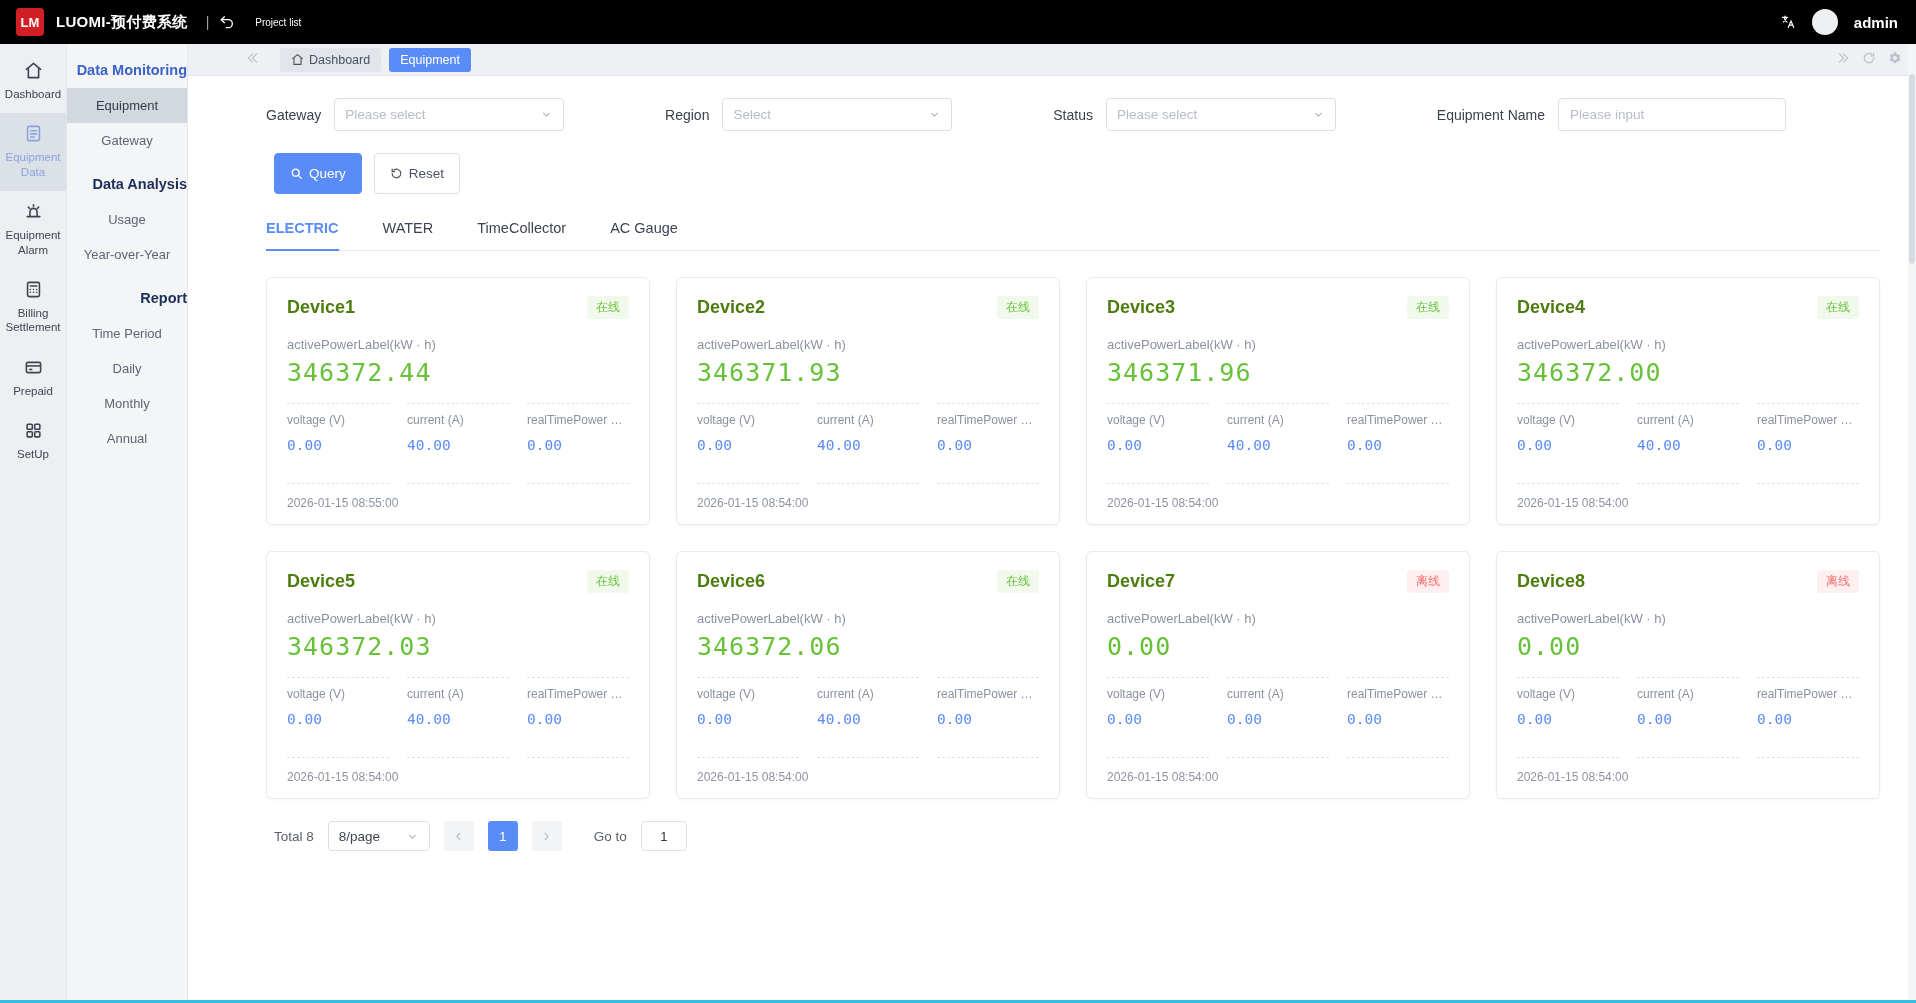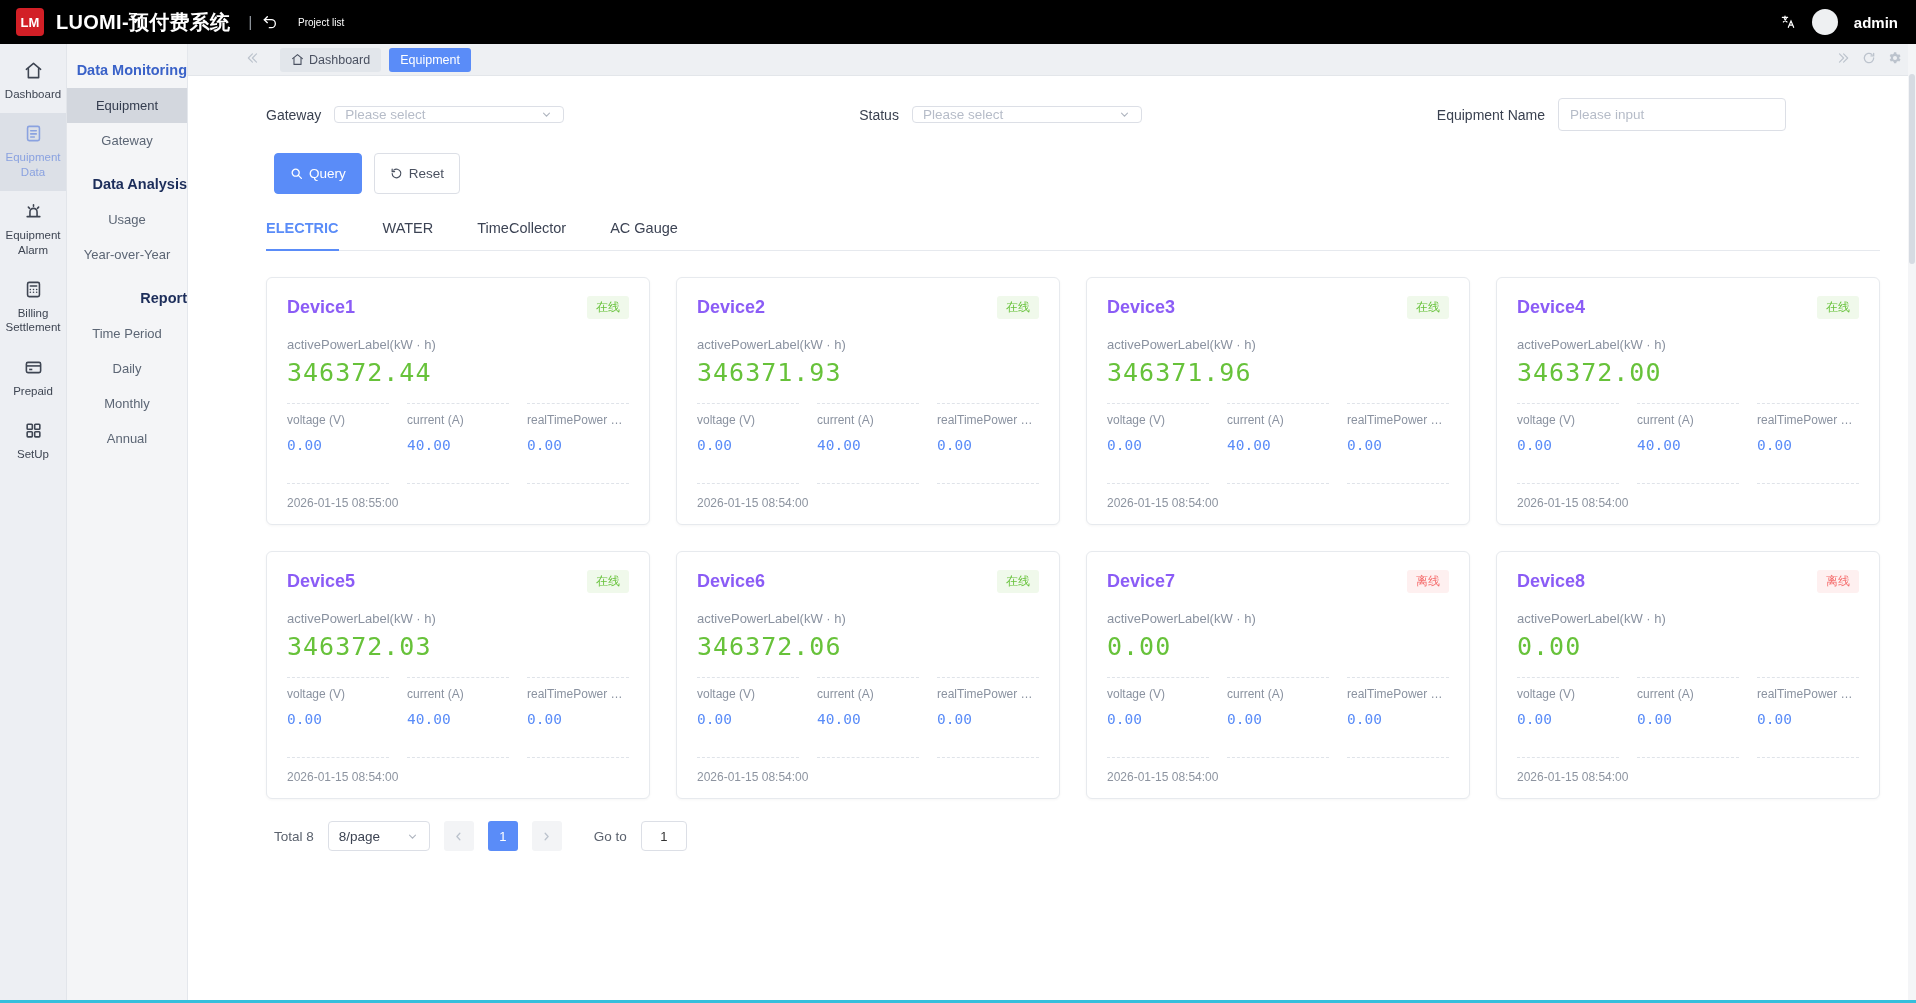--- a/index.html
+++ b/index.html
@@ -3,21 +3,21 @@
 <meta charset="utf-8">
 <style>
   * { box-sizing: border-box; margin: 0; padding: 0; }
   html, body { width: 1916px; height: 1003px; overflow: hidden; }
   body { font-family: "Liberation Sans", sans-serif; background: #fff; color: #303133; }
   .app { width: 1916px; height: 1003px; display: flex; flex-direction: column; }
 
   
   .topbar { height: 44px; background: var(--topbar-bg, #000); display: flex; align-items: center; padding: 0 18px 0 16px; color: #fff; flex: 0 0 auto; }
   .logo { width: 28px; height: 28px; background: var(--logo-red, #d21f26); border-radius: 4px; display: grid; place-items: center; font-size: 13px; font-weight: bold; color: #fff; }
-  .app-title { font-size: 20px; font-weight: bold; margin-left: 12px; letter-spacing: .3px; }
+  .app-title { font-size: 15px; font-weight: bold; margin-left: 12px; letter-spacing: .3px; }
   .tb-sep { color: #9aa0a8; margin: 0 10px 0 18px; font-size: 14px; }
   .project-link { display: flex; align-items: center; gap: 20px; font-size: 10px; color: #fff; cursor: pointer; }
   .tb-right { margin-left: auto; display: flex; align-items: center; gap: 16px; }
   .avatar { width: 26px; height: 26px; border-radius: 50%; background: #eef0f2; display: inline-block; }
   .admin { font-size: 15px; font-weight: bold; }
   .icon svg { display: block; }
   .project-link .icon svg, .translate svg { width: 16px; height: 16px; }
   .translate { cursor: pointer; }
 
   
@@ -44,41 +44,41 @@
   .ttab { height: 24px; display: inline-flex; align-items: center; gap: 5px; padding: 0 11px; border-radius: 3px; font-size: 12.5px; color: #495060; background: #e2e6eb; cursor: pointer; }
   .ttab .icon svg { width: 13px; height: 13px; }
   .ttab.active { background: var(--accent, #5a8cf8); color: #fff; }
   .strip-right { margin-left: auto; display: flex; align-items: center; gap: 12px; }
 
   .content { flex: 1 1 auto; padding: 18px 36px 0 78px; min-height: 0; }
 
   .filters { display: flex; align-items: center; justify-content: space-between; padding-right: 94px; margin-top: 4px; }
   .fgroup { display: flex; align-items: center; gap: 13px; }
   .flabel { font-size: 14px; color: #3a4150; white-space: nowrap; }
-  .fselect { width: 230px; height: 17px; background: #fff; border: 1px solid #dcdfe6; border-radius: 4px; display: flex; align-items: center; justify-content: space-between; padding: 0 10px; font-size: 13.5px; cursor: pointer; }
+  .fselect { width: 230px; height: 33px; background: #fff; border: 1px solid #dcdfe6; border-radius: 4px; display: flex; align-items: center; justify-content: space-between; padding: 0 10px; font-size: 13.5px; cursor: pointer; }
   .fselect .ph { color: #b6bcc8; }
   .fselect .val { color: #3c4352; }
   .fselect .icon { color: #b0b6c0; }
   .fselect .icon svg { width: 13px; height: 13px; }
   .finput { width: 228px; height: 33px; border: 1px solid #dcdfe6; border-radius: 4px; padding: 0 11px; font-size: 13.5px; color: #333; font-family: "Liberation Sans", sans-serif; outline: none; }
   .finput::placeholder { color: #b6bcc8; }
 
   .actions { display: flex; gap: 12px; margin: 22px 0 0 8px; }
   .btn { height: 41px; padding: 0 15px; border-radius: 4px; font-size: 13.5px; display: inline-flex; align-items: center; gap: 6px; cursor: pointer; border: 1px solid #dcdfe6; background: #fff; color: #4a5160; font-family: "Liberation Sans", sans-serif; }
   .btn.primary { background: var(--accent, #5a8cf8); border-color: var(--accent, #5a8cf8); color: #fff; }
   .btn .icon svg { width: 13px; height: 13px; }
 
   .ctabs { margin-top: 26px; display: flex; gap: 44px; border-bottom: 1px solid #e6e9ee; }
   .ctab { font-size: 14.5px; color: #3c4354; padding-bottom: 13px; cursor: pointer; }
   .ctab.active { color: var(--accent, #5a8cf8); font-weight: bold; border-bottom: 2px solid var(--accent, #5a8cf8); margin-bottom: -1px; }
 
   .grid { margin-top: 26px; display: grid; grid-template-columns: repeat(4, 1fr); gap: 26px; }
   .card { background: #fff; border: 1px solid #e7eaee; border-radius: 6px; box-shadow: 0 1px 3px rgba(0,0,0,.04); padding: 18px 20px 14px; display: flex; flex-direction: column; }
   .card-head { display: flex; align-items: center; justify-content: space-between; }
-  .card-title { font-size: 18px; font-weight: bold; color: #8b5cf6; }
+  .card-title { font-size: 18px; font-weight: bold; color: #4d7c0f; }
   .status-badge { font-size: 12px; padding: 3px 9px; border-radius: 3px; }
   .status-badge.online { background: var(--online-bg, #f0f9eb); color: var(--online-text, #67c23a); }
   .status-badge.offline { background: var(--offline-bg, #fef0f0); color: var(--offline-text, #f56c6c); }
   .power-label { margin-top: 18px; font-size: 13px; color: #8a92a0; }
   .power-value { margin: 6px 0 16px; font-size: 25px; color: var(--power-green, #67c23a); font-family: "DejaVu Sans Mono", monospace; letter-spacing: 1px; }
   .metrics { display: flex; gap: 18px; }
   .metric { flex: 1; min-width: 0; border-top: 1px dashed #dfe3e9; border-bottom: 1px dashed #dfe3e9; padding: 9px 0 30px; }
   .metric-label { font-size: 12px; color: #8a92a0; white-space: nowrap; overflow: hidden; text-overflow: ellipsis; }
   .metric-value { margin-top: 10px; font-size: 14.5px; color: var(--accent, #5a8cf8); font-family: "DejaVu Sans Mono", monospace; }
   .card-time { margin-top: 12px; font-size: 12px; color: #8d94a0; }
@@ -260,20 +260,31 @@
         </div>
       </div>
 
       <div class="content">
 
         <div class="filters">
           <div class="fgroup">
             <label class="flabel">Gateway</label>
             <div class="fselect">
               <span class="ph">Please select</span>
+              <span class="icon">
+                <svg viewBox="0 0 24 24" fill="none" stroke="currentColor" stroke-width="2" stroke-linecap="round">
+                    <path d="m6.5 9.5 5.5 5.5 5.5-5.5"></path>
+                  </svg>
+              </span>
+            </div>
+          </div>
+          <div class="fgroup">
+            <label class="flabel">Region</label>
+            <div class="fselect">
+              <span class="ph">Select</span>
               <span class="icon">
                 <svg viewBox="0 0 24 24" fill="none" stroke="currentColor" stroke-width="2" stroke-linecap="round">
                     <path d="m6.5 9.5 5.5 5.5 5.5-5.5"></path>
                   </svg>
               </span>
             </div>
           </div>
           <div class="fgroup">
             <label class="flabel">Status</label>
             <div class="fselect">

